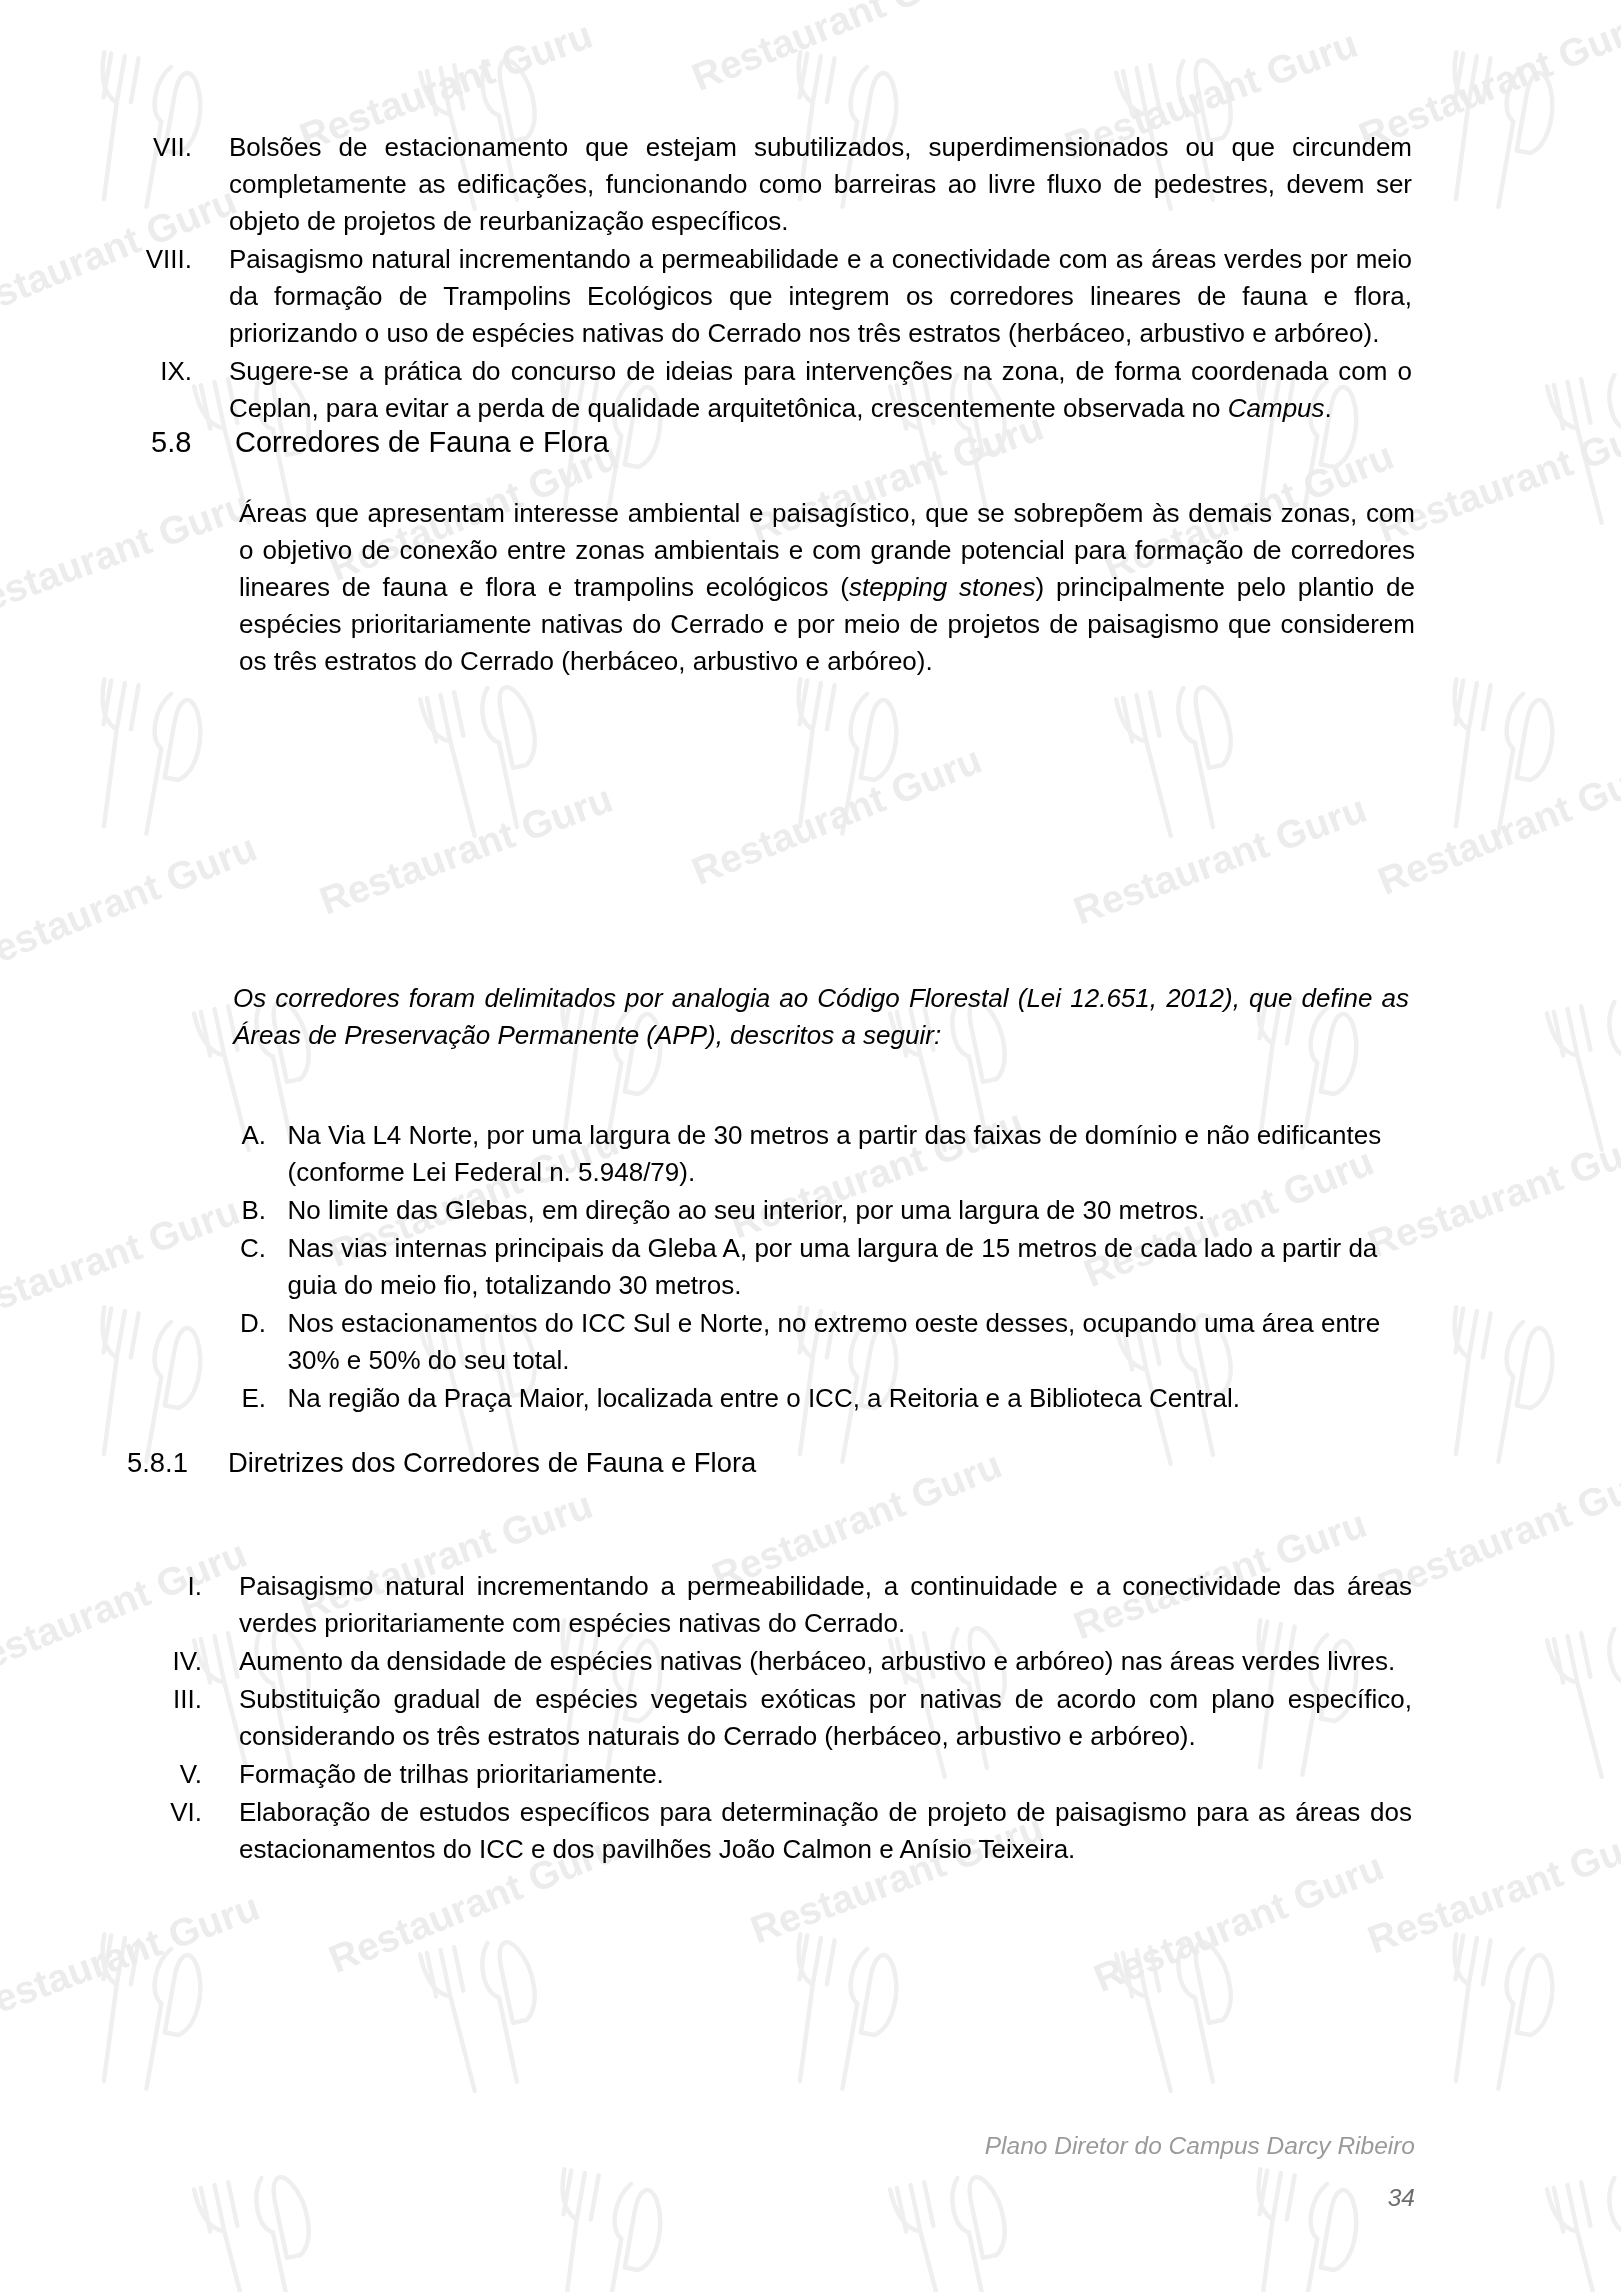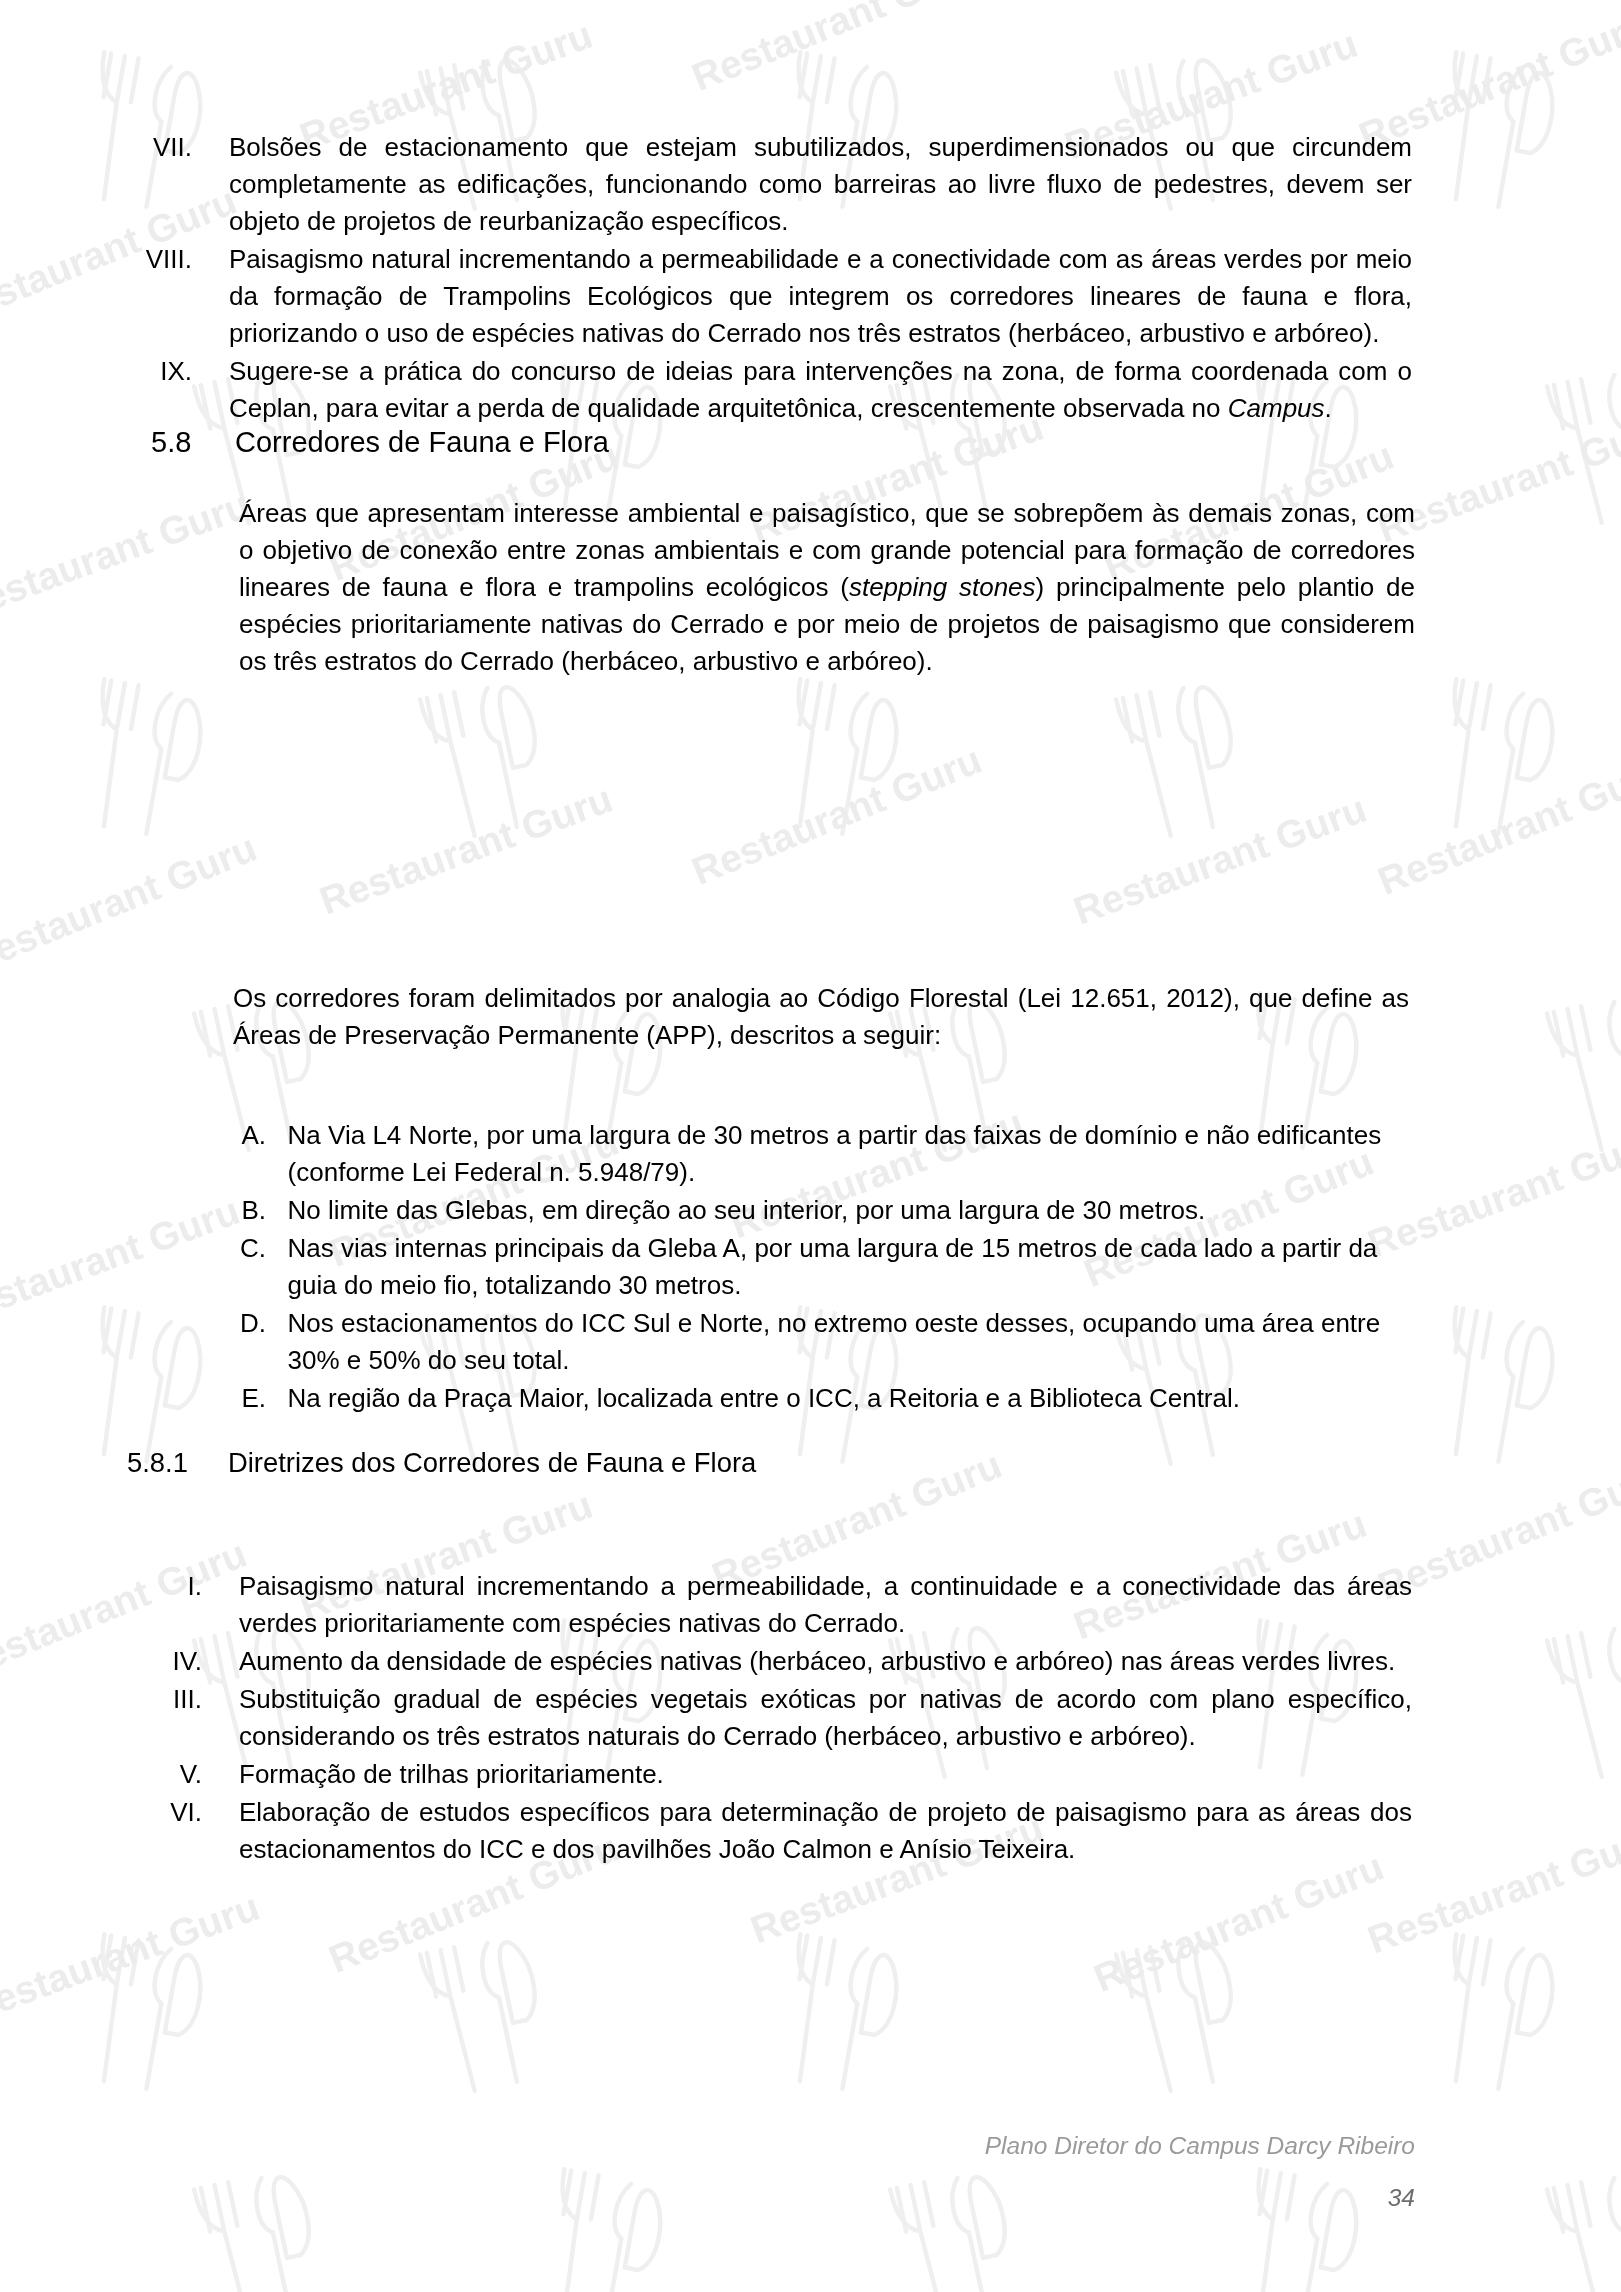--- a/index.html
+++ b/index.html
@@ -104,21 +104,21 @@
   .para {
     position: absolute;
     left: 233px;
     width: 1176px;
     font-size: 26px;
     line-height: 37px;
     text-align: justify;
     text-justify: inter-word;
   }
   #para-1 { top: 495px; margin-left: 6px; }
-  #para-2 { top: 980px; }
+  #para-2 { top: 980px; font-style: italic; }
 
   
   #list-alpha { top: 1117px; left: 233px; width: 1181px; }
   #list-alpha .marker { width: 33px; }
   #list-alpha .body-text { margin-left: 21.6px; }
 
   
   #heading-581 {
     position: absolute;
     top: 1443px;

